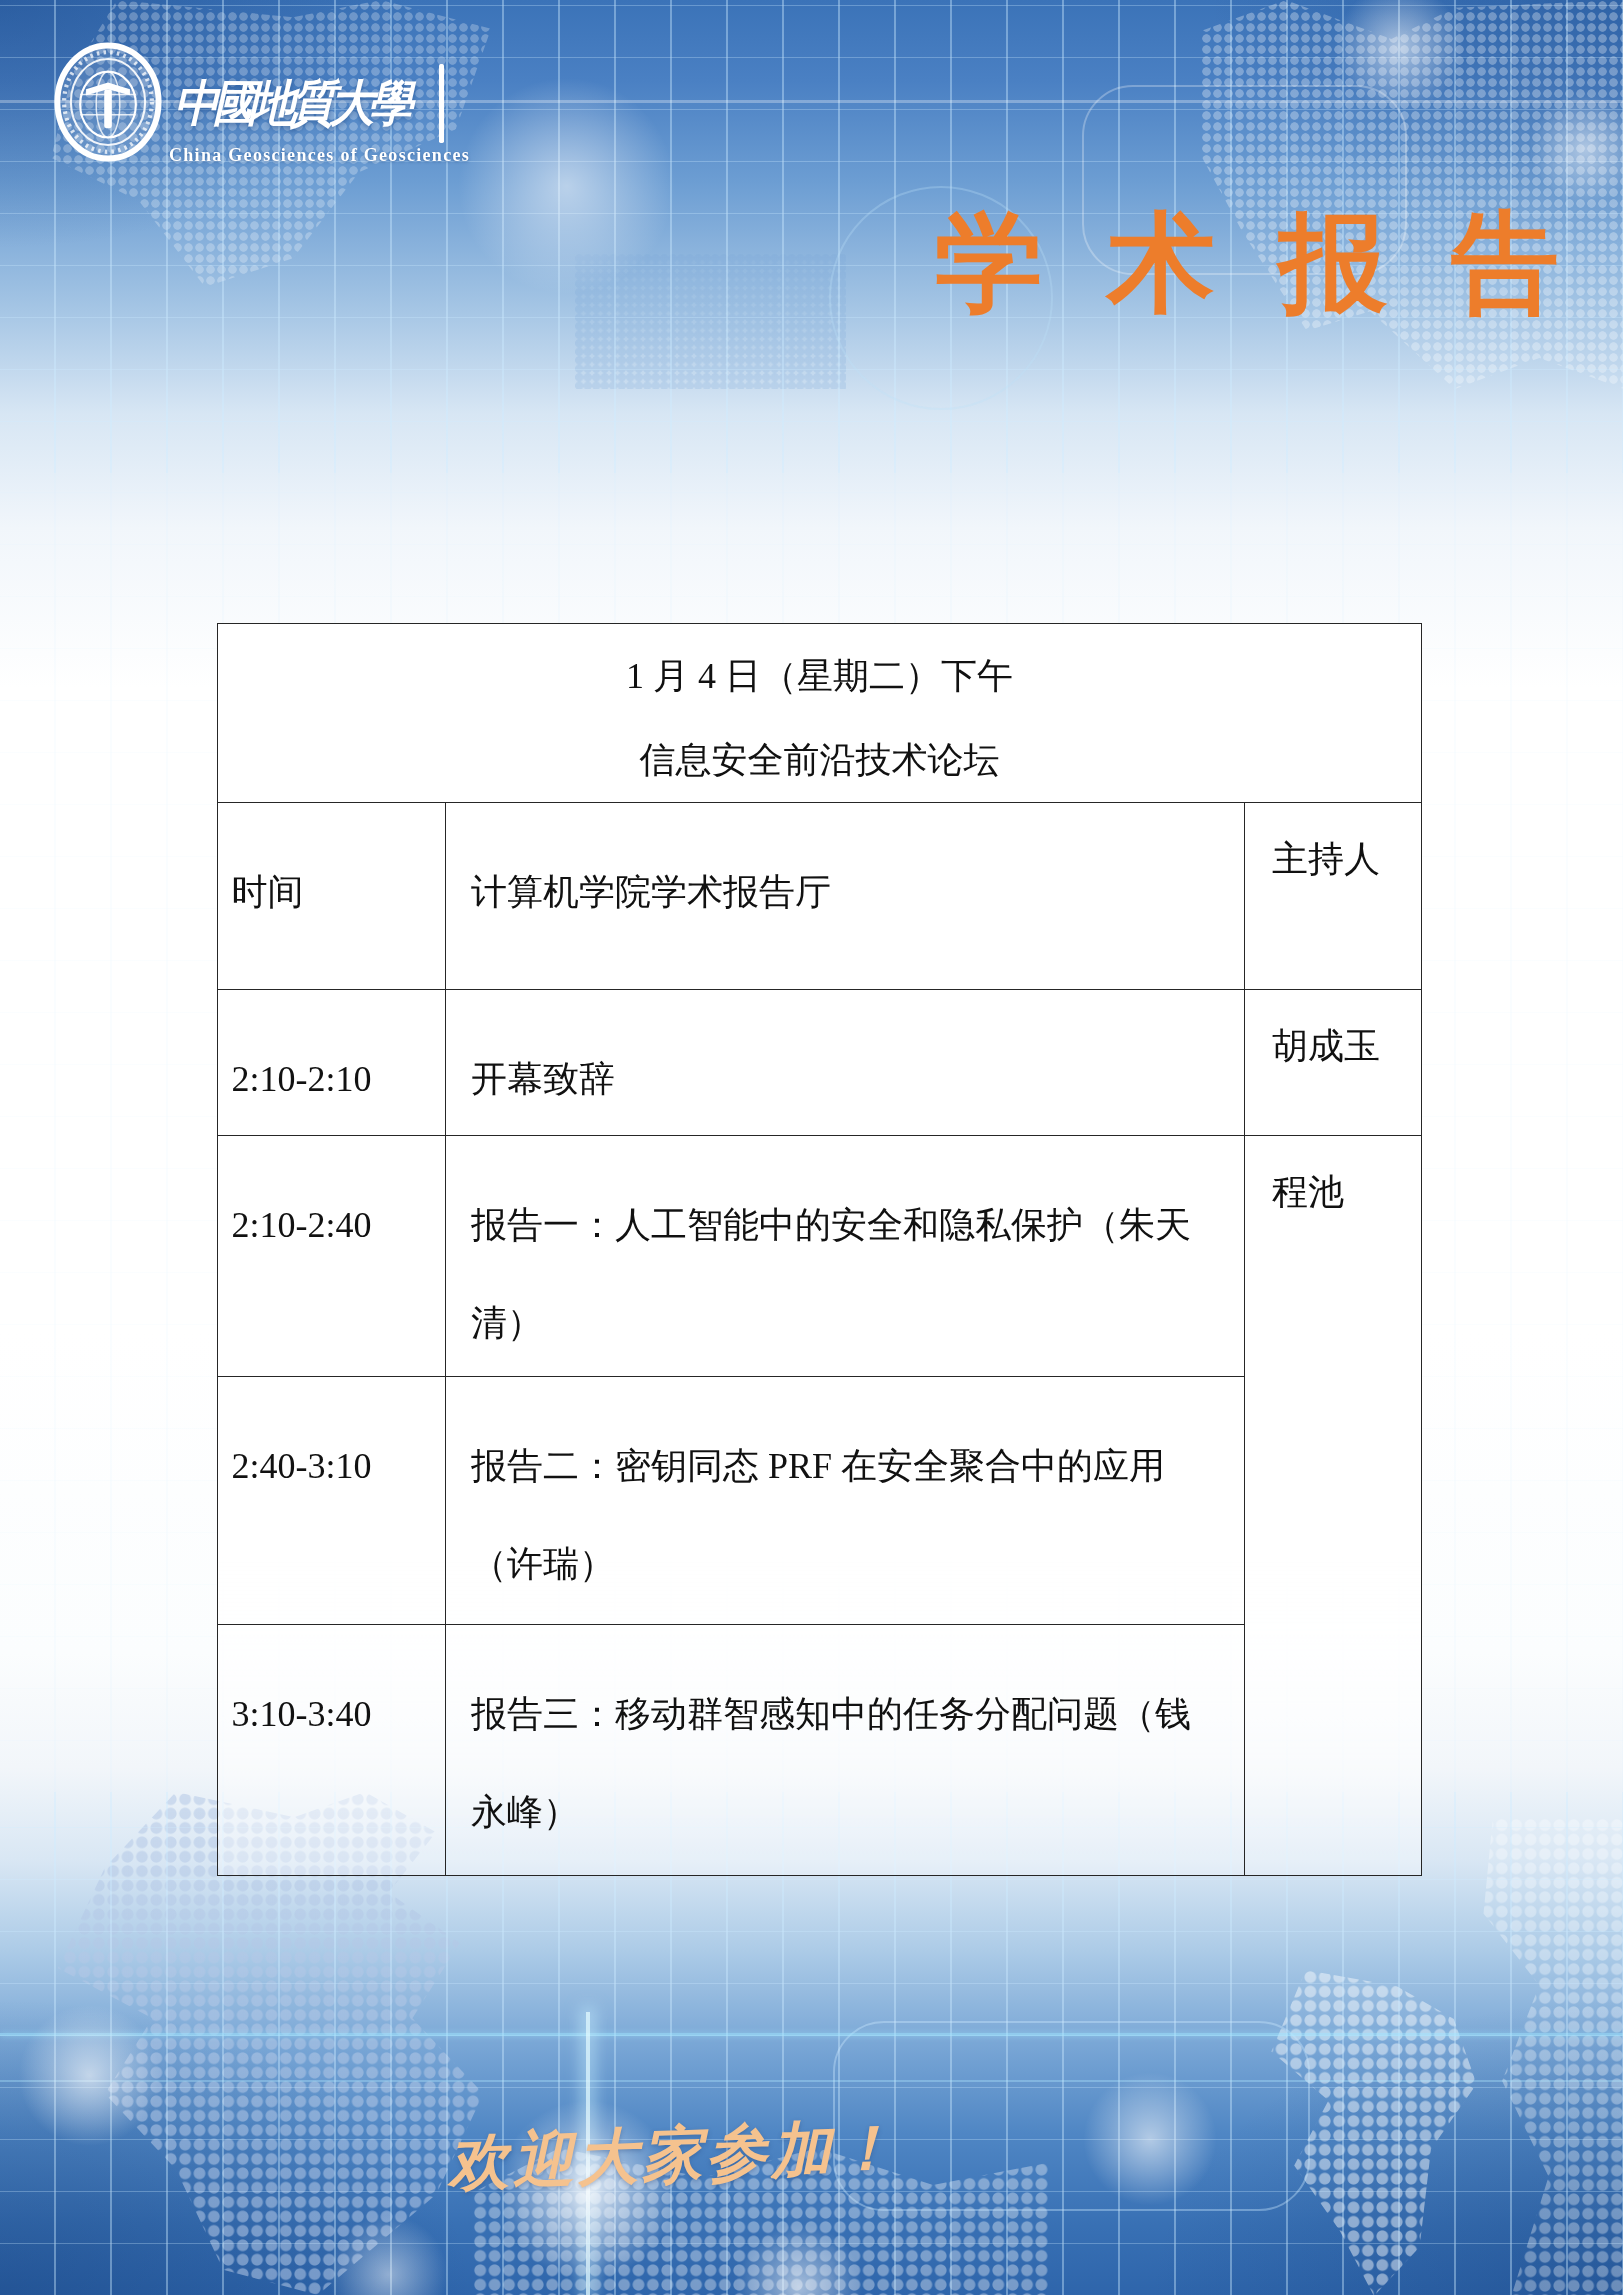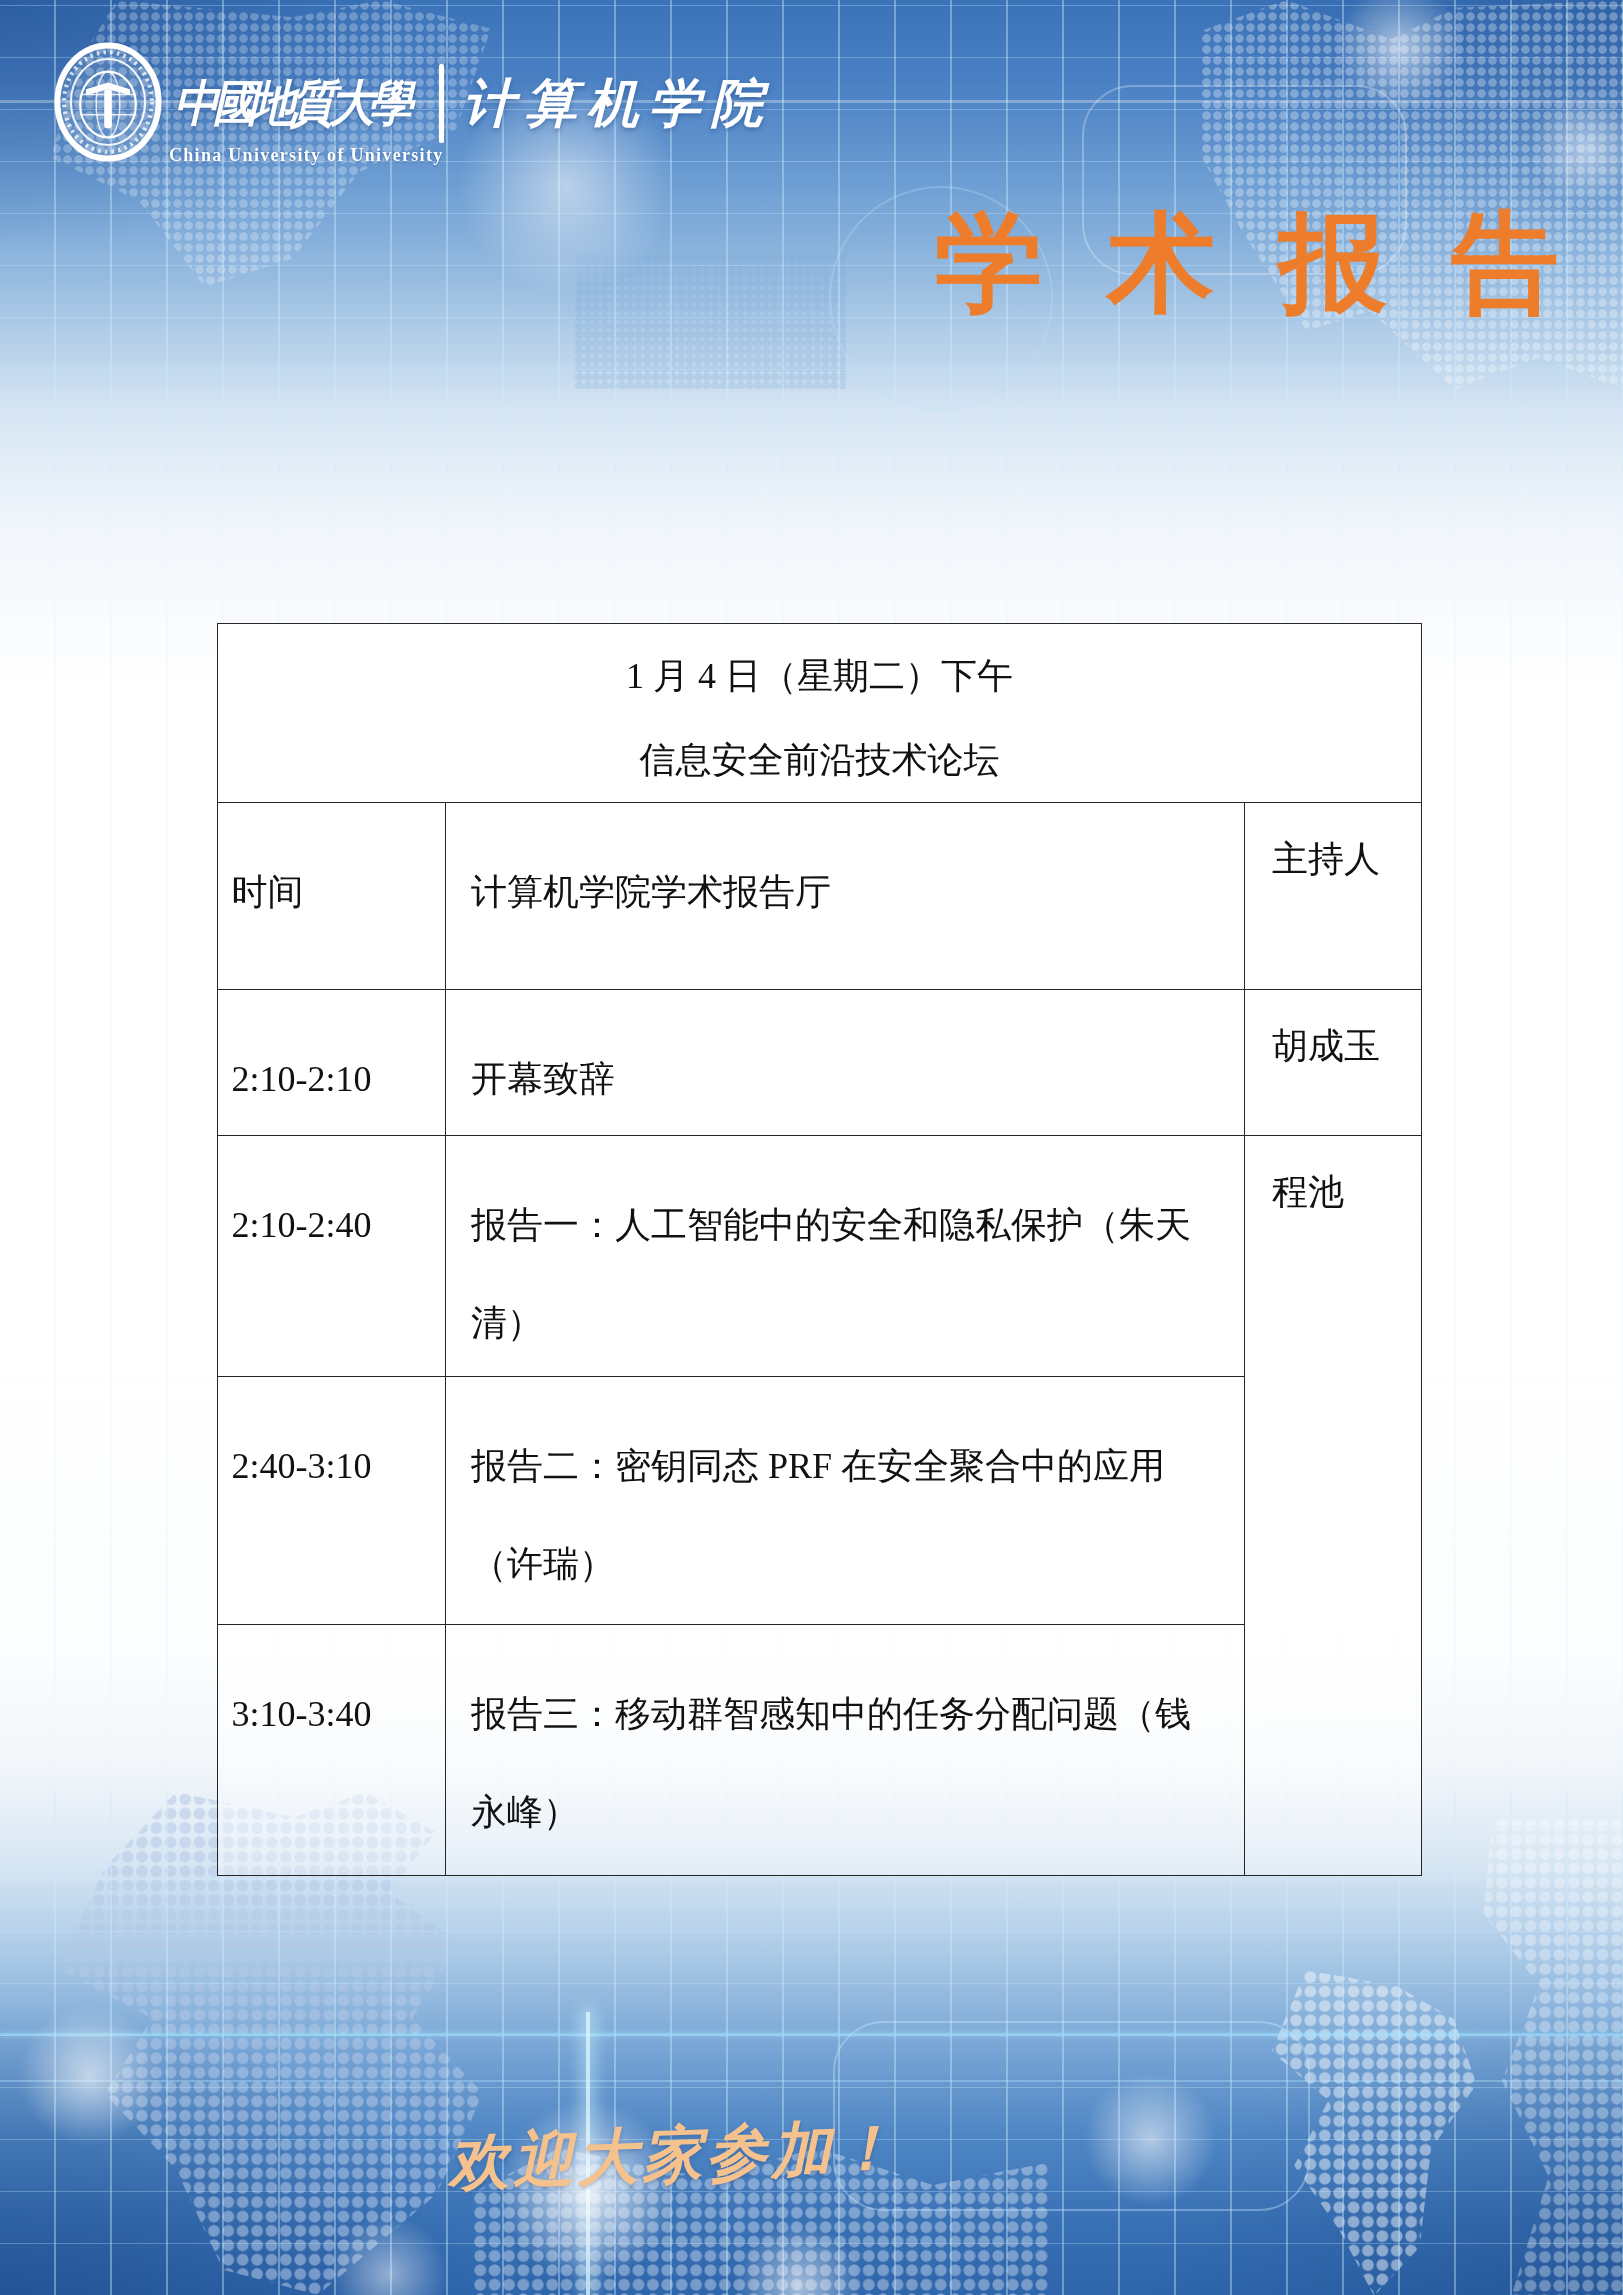--- a/index.html
+++ b/index.html
@@ -121,23 +121,22 @@
       <ellipse cx="64" cy="74" rx="14" ry="39" fill="none" stroke="#ffffff" stroke-width="1.8" opacity=".8"></ellipse>
       <line x1="31" y1="62" x2="97" y2="62" stroke="#ffffff" stroke-width="1.8" opacity=".8"></line>
       <line x1="31" y1="86" x2="97" y2="86" stroke="#ffffff" stroke-width="1.8" opacity=".8"></line>
       <polygon points="38,56 64,48 90,56 90,63 64,56 38,63" fill="#ffffff"></polygon>
       <rect x="59.5" y="56" width="9" height="46" rx="2.5" fill="#ffffff"></rect>
     </svg>
   </div>
   <div class="logo-zh">
     <span class="uni-zh">中國地質大學</span>
     <span class="logo-bar"></span>
-    <span class="col-zh">计算机学院</span>
   </div>
-  <div class="uni-en">China University of University</div>
+  <div class="uni-en">China Geosciences of Geosciences</div>
 
   <div class="poster-title">学术报告</div>
 
 
   <table class="schedule-table">
     <colgroup>
         <col class="w-time">
         <col class="w-content">
         <col class="w-host">
       </colgroup>

